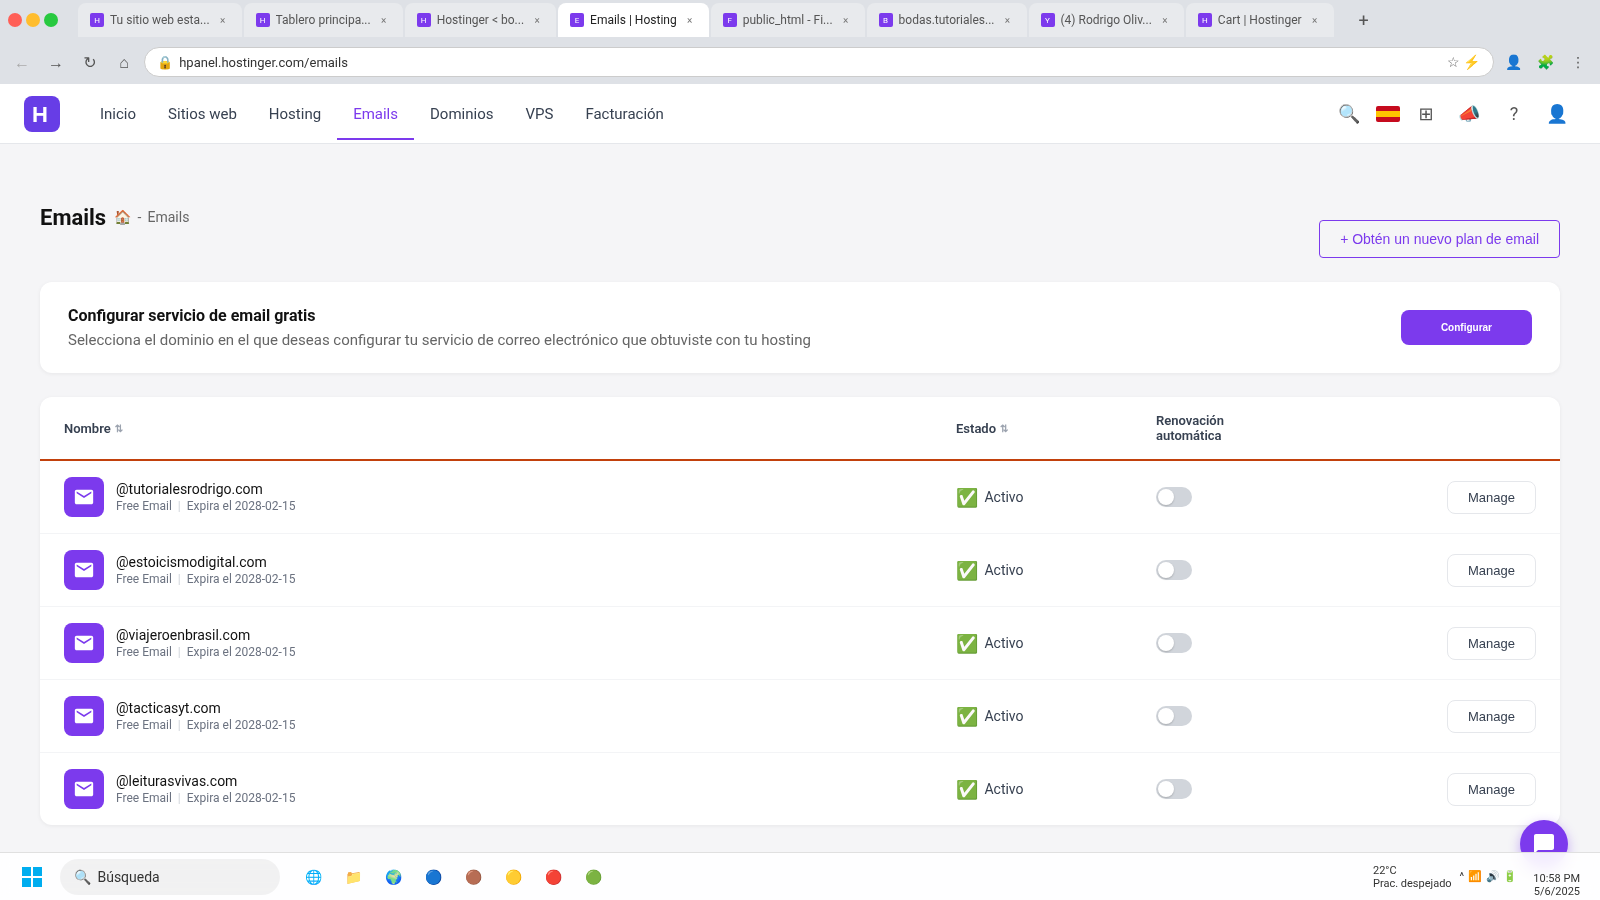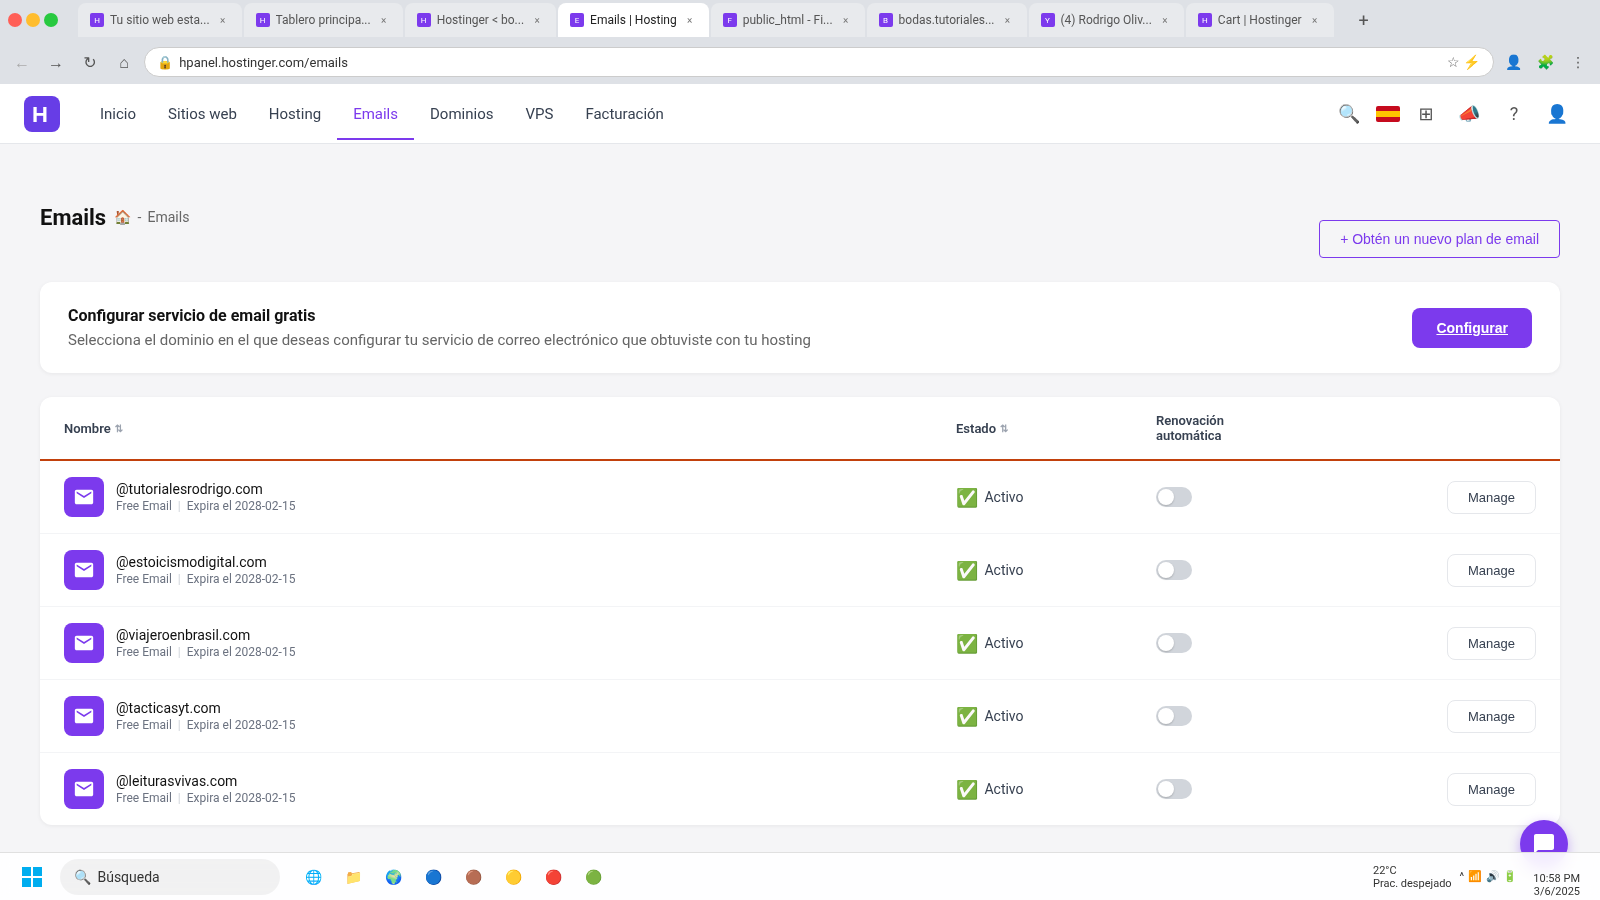--- a/index.html
+++ b/index.html
@@ -46,21 +46,21 @@
     .page-header { display: flex; align-items: center; justify-content: space-between; margin-bottom: 24px; }
     .page-title-row { display: flex; align-items: center; gap: 8px; }
     .page-title { font-size: 22px; font-weight: 700; color: #111; }
     .breadcrumb { display: flex; align-items: center; gap: 6px; font-size: 14px; color: #666; }
     .new-plan-btn { display: flex; align-items: center; gap: 6px; padding: 10px 20px; border: 1.5px solid #7c3aed; border-radius: 4px; color: #7c3aed; font-size: 14px; font-weight: 500; cursor: pointer; background: transparent; margin-top: 44px; }
 
     
     .configure-banner { background: #fff; border-radius: 12px; padding: 24px 28px; display: flex; align-items: center; justify-content: space-between; margin-bottom: 24px; box-shadow: 0 1px 4px rgba(0,0,0,0.06); }
     .banner-text h3 { font-size: 16px; font-weight: 700; color: #111; margin-bottom: 6px; }
     .banner-text p { font-size: 15px; color: #666; }
-    .configure-btn { padding: 12px 24px; background: #7c3aed; color: white; border: none; border-radius: 8px; font-size: 14px; font-weight: 600; cursor: pointer; text-decoration: underline; }
+    .configure-btn { padding: 12px 40px; background: #7c3aed; color: white; border: none; border-radius: 8px; font-size: 10px; font-weight: 600; cursor: pointer; }
 
     
     .table-container { background: #fff; border-radius: 12px; box-shadow: 0 1px 4px rgba(0,0,0,0.06); overflow: hidden; }
     .table-header { display: grid; grid-template-columns: 1fr 200px 220px 160px; padding: 16px 24px; border-bottom: 2px solid #c2410c; }
     .col-header { font-size: 13px; font-weight: 600; color: #374151; display: flex; align-items: center; gap: 4px; }
     .col-header .sort-icon { font-size: 10px; color: #9ca3af; }
     .table-row { display: grid; grid-template-columns: 1fr 200px 220px 160px; padding: 16px 24px; border-bottom: 1px solid #f3f4f6; align-items: center; }
     .table-row:last-child { border-bottom: none; }
     .email-cell { display: flex; align-items: center; gap: 12px; }
     .email-icon { width: 40px; height: 40px; background: #7c3aed; border-radius: 8px; display: flex; align-items: center; justify-content: center; flex-shrink: 0; }
@@ -410,16 +410,16 @@
       <span>Prac. despejado</span>
     </div>
     <div class="sys-tray">
       <span>^</span>
       <span>📶</span>
       <span>🔊</span>
       <span>🔋</span>
     </div>
     <div class="datetime">
       <span>10:58 PM</span>
-      <span>3/6/2025</span>
+      <span>5/6/2025</span>
     </div>
   </div>
 </div>
 
 </body></html>

